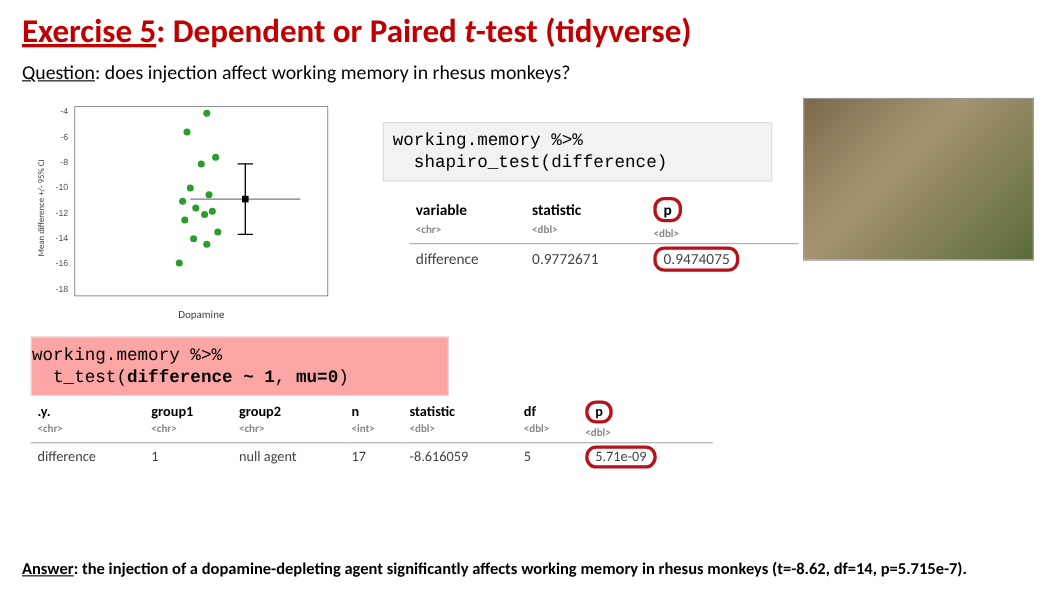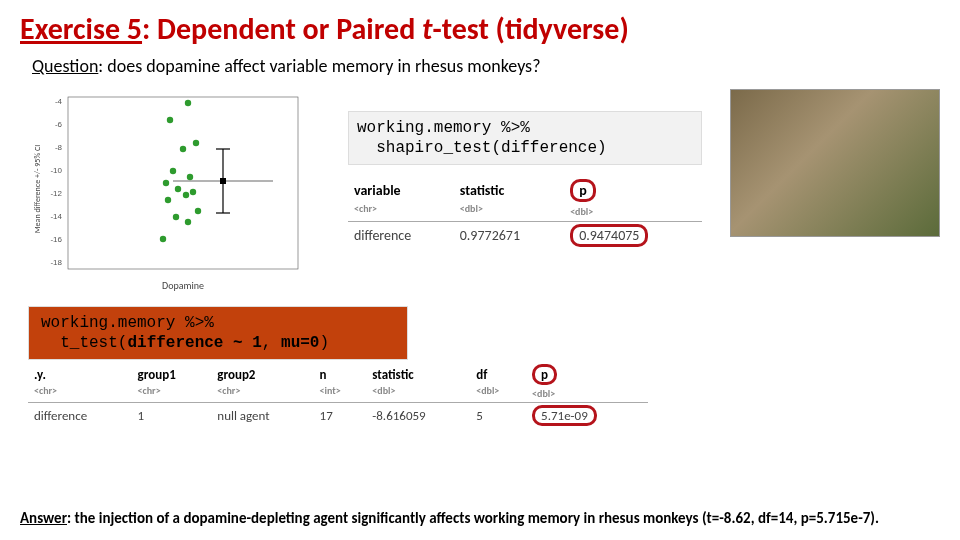--- a/index.html
+++ b/index.html
@@ -11,21 +11,21 @@
   }
   .title {
     font-size: 30px; font-weight: 700;
     color: #c00000; padding: 10px 20px 2px;
   }
   .title .ex { text-decoration: underline; text-align: right; }
   .title .tvar { font-style: italic; }
   .question {
     font-size: 18px; padding: 6px 20px 4px;
   }
-  .question .qlabel { text-decoration: underline; margin-left: 12px; }
+  .question .qlabel { text-decoration: underline; }
 
   .row1 { position: relative; height: 225px; }
   .scatter-box {
     position: absolute; left: 28px; top: 8px;
     width: 290px; height: 210px;
     background: #fff;
   }
   .scatter-box svg { width: 100%; height: 100%; display:block; }
 
   .code-block {
@@ -34,42 +34,42 @@
     background: #f2f2f2; border: 1px solid #ddd;
     padding: 6px 8px;
     font-family: "Courier New", monospace;
     font-size: 16px; line-height: 1.25;
     white-space: pre;
   }
   .shapiro-table {
     position: absolute; left: 348px; top: 96px;
     width: 354px; font-size: 14px;
   }
-  .shapiro-table table { width: 100%; border-collapse: collapse; }
+  .shapiro-table table { width: 100%; border-collapse: collapse; margin-left: 24px; }
   .shapiro-table th { text-align: left; font-weight: 700; padding: 2px 6px; border-bottom: 1px solid #aaa;}
   .shapiro-table td { padding: 2px 6px; color:#444; }
   .shapiro-table .sub { font-size:10px; color:#888; }
   .p-highlight {
     border: 3px solid #b5131b; border-radius: 10px; padding: 0 6px;
     display: inline-block;
   }
 
   .photo {
     position: absolute; right: 20px; top: 8px;
     width: 210px; height: 148px;
     background: linear-gradient(135deg,#7b6a4a 0%,#a69372 40%,#5b6b3a 100%);
     border: 1px solid #999;
   }
 
   .row2 { position: relative; height: 130px; }
   .code-block2 {
     position: absolute; left: 28px; top: 0;
     width: 380px;
-    background: #c2410c; border: 1px solid #ddd;
-    padding: 6px 12px;
+    background: #fca5a5; border: 1px solid #ddd;
+    padding: 6px 0;
     font-family: "Courier New", monospace;
     font-size: 16px; line-height: 1.25;
     white-space: pre;
   }
   .code-block2 .bold { font-weight: 700; }
   .ttest-table {
     position: absolute; left: 28px; top: 56px;
     width: 620px; font-size: 13px;
   }
   .ttest-table table { width: 100%; border-collapse: collapse; }
@@ -84,21 +84,21 @@
   .answer .alabel { text-decoration: underline; }
 </style>
 </head>
 <body>
 
 <div class="title">
   <span class="ex">Exercise 5</span><span>: Dependent or Paired </span><span class="tvar">t</span><span>-test (tidyverse)</span>
 </div>
 
 <div class="question">
-  <span class="qlabel">Question</span><span>: does dopamine affect variable memory in rhesus monkeys?</span>
+  <span class="qlabel">Question</span><span>: does injection affect working memory in rhesus monkeys?</span>
 </div>
 
 <div class="row1">
   <div class="scatter-box">
     <svg viewBox="0 0 290 210">
       <rect x="40" y="8" width="230" height="172" fill="#fff" stroke="#555" stroke-width="0.6"></rect>
 
       <g font-size="8" fill="#555" font-family="Arial">
         <text x="34" y="176" text-anchor="end">-18</text>
         <text x="34" y="153" text-anchor="end">-16</text>

